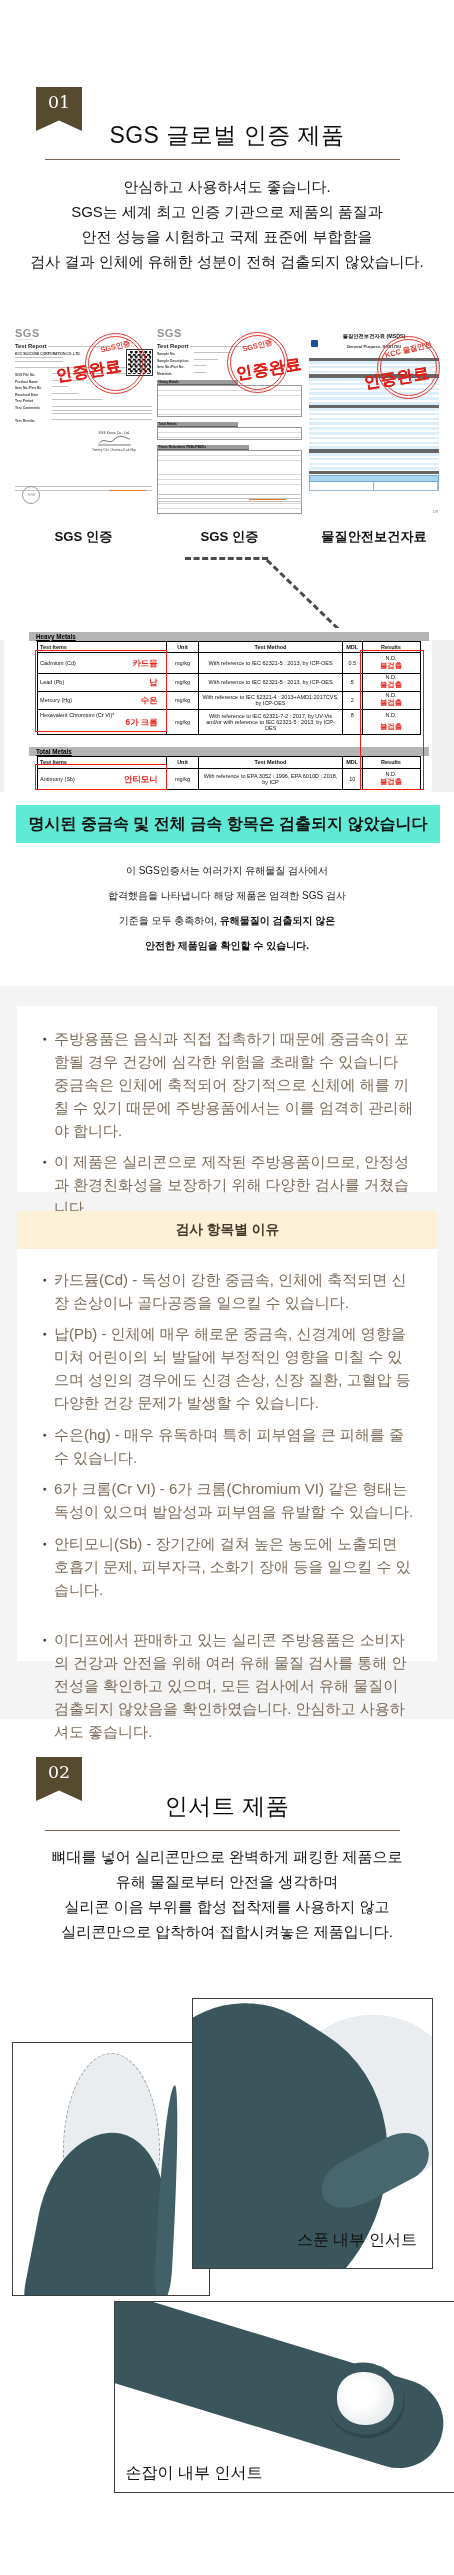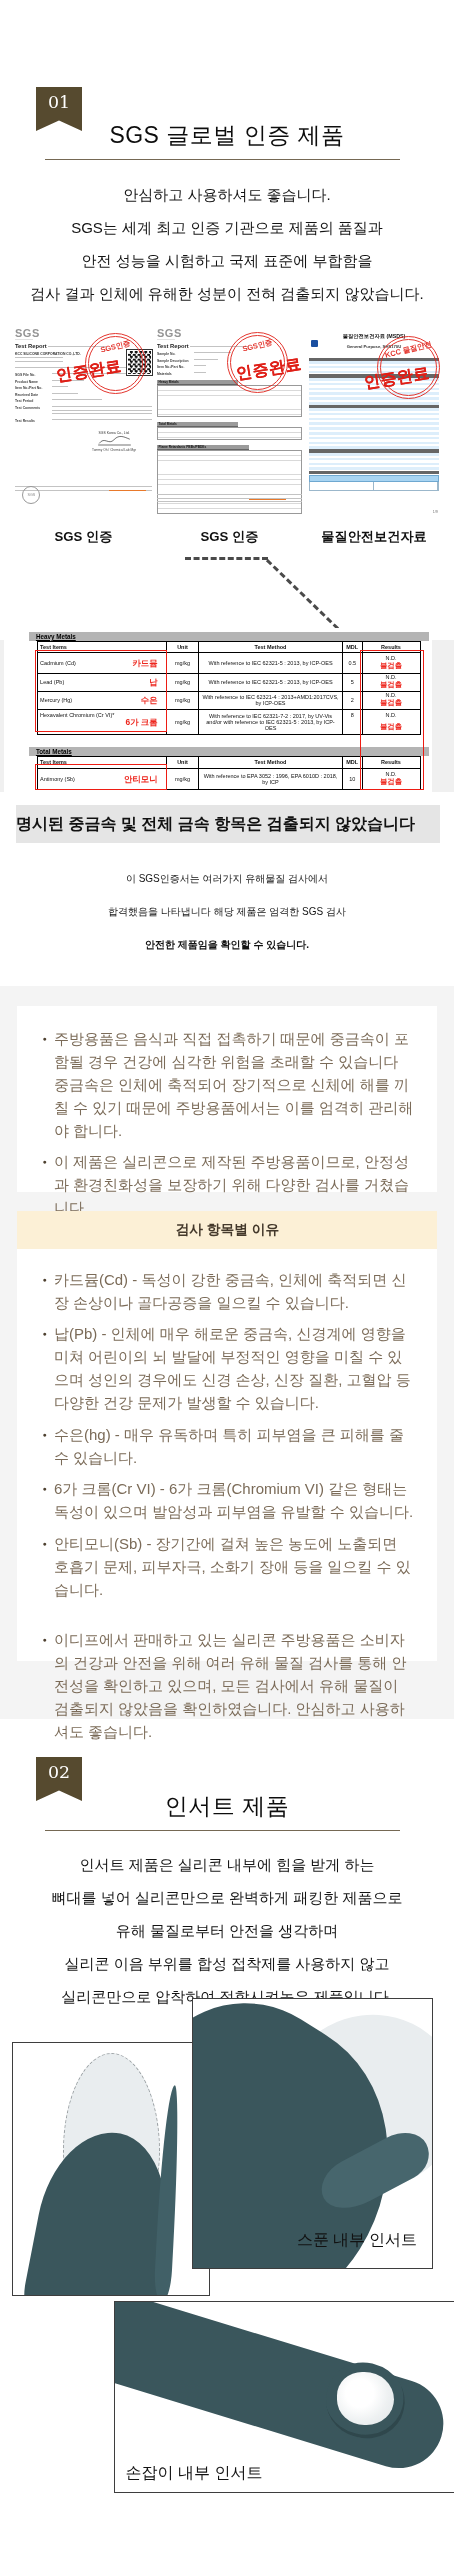--- a/index.html
+++ b/index.html
@@ -7,21 +7,21 @@
         font-family:"Liberation Sans","DejaVu Sans",sans-serif;color:#1a1a1a;}
   .abs{position:absolute;}
   
   .ribbon{width:46px;height:44px;background:#564a2f;
           clip-path:polygon(0 0,100% 0,100% 100%,50% 76%,0 100%);
           color:#fff;text-align:center;font-family:"DejaVu Serif","Liberation Serif",serif;
           font-size:17.4px;line-height:31px;}
   .sec-title{left:0;width:454px;text-align:center;font-size:23px;font-weight:500;color:#0d0d0d;letter-spacing:0.5px;}
   .rule{left:45px;width:355px;height:1.1px;background:#756853;}
   .para{left:0;width:454px;text-align:center;font-size:15px;color:#141414;}
-  .para div{line-height:25px;margin-top:8px;}
+  .para div{line-height:25px;}
   
   .doc{background:#fff;font-size:3.7px;color:#555;}
   .doc .stripe{background:repeating-linear-gradient(to bottom,#c3c3c3 0 1.1px,transparent 1.1px 3.7px);}
   .sgs-logo{font-size:11px;font-weight:bold;color:#949494;letter-spacing:0.5px;line-height:10.6px;}
   .sgs-logo:after{content:"";display:block;width:18px;height:1.1px;background:#e2e2e2;margin-top:0.5px;}
   .doc-title{font-size:5.8px;font-weight:bold;color:#1c1c1c;}
   .fieldrow{display:flex;margin-top:2.6px;}
   .fieldrow .lbl{width:37px;font-size:3.4px;font-weight:bold;color:#444;}
   .fieldrow .val{flex:1;height:3.2px;}
   .stamp{border:1.6px solid #e0241c;border-radius:50%;opacity:.92;}
@@ -48,21 +48,21 @@
   table.metals th,table.metals td{border:0.5px solid #000;font-size:5.5px;padding:0.5px 2.1px;color:#111;}
   table.metals th{font-weight:bold;height:9.5px;}
   td.c-item{text-align:left;position:relative;}
   td.c-center{text-align:center;}
   .anno{position:absolute;right:8.4px;top:50%;transform:translateY(-50%);
         color:#ed261d;font-size:8.4px;font-weight:bold;white-space:nowrap;}
   .nd{text-align:center;font-size:5.5px;}
   .nodetect{text-align:center;color:#ee2b22;font-size:7.4px;font-weight:bold;}
   .redbox{border:1.6px solid #ed1c13;background:transparent;}
   .sidegray{background:#f0f0f0;}
-  .banner{background:#e5e5e5;font-weight:bold;font-size:16px;color:#111;}
+  .banner{background:#5eead4;text-align:center;font-weight:bold;font-size:16px;color:#111;}
   .graywrap{background:#f4f4f4;}
   .card{background:#fff;}
   .card-head{background:#fcf0d6;height:38px;line-height:38px;text-align:center;
              font-size:13.7px;font-weight:bold;color:#44392b;}
   .card-body{padding:21px 22px 5.3px 25px;}
   .bullet{display:flex;margin-bottom:8.4px;}
   .bullet .dot{color:#4e4130;font-size:6.9px;line-height:23px;margin-right:7.4px;}
   .bullet .btxt{font-size:15px;line-height:23px;color:#7b6b58;}
   .imgbox{background:#fff;border:0.5px solid #3e3e3e;overflow:hidden;}
   .imglabel{font-size:16px;color:#121212;font-weight:500;}
@@ -308,20 +308,21 @@
     <div class="abs redbox" style="left:35px;top:22px;width:130px;height:80px;"></div>
     <div class="abs redbox" style="left:360px;top:22px;width:62px;height:138px;"></div>
     <div class="abs redbox" style="left:35px;top:136px;width:130px;height:24px;"></div>
   </div>
 
   <div class="abs banner" style="left:16px;top:805px;width:424px;height:38px;line-height:38px;">명시된 중금속 및 전체 금속 항목은 검출되지 않았습니다</div>
 
   <div class="abs para" style="top:858px;font-size:10px;">
     <div style="line-height:25px;">이 SGS인증서는 여러가지 유해물질 검사에서</div>
     <div style="line-height:25px;">합격했음을 나타냅니다 해당 제품은 엄격한 SGS 검사</div>
+    <div style="line-height:25px;"><span>기준을 모두 충족하여, </span><b>유해물질이 검출되지 않은</b></div>
     <div style="line-height:25px;font-weight:bold;">안전한 제품임을 확인할 수 있습니다.</div>
   </div>
 
   <div class="abs graywrap" style="left:0;top:986px;width:454px;height:733px;">
     <div class="card abs" style="left:17.4px;top:19.5px;width:420px;height:186px;">
       <div class="card-body">
         <div class="bullet">
             <span class="dot">●</span>
             <span class="btxt">주방용품은 음식과 직접 접촉하기 때문에 중금속이 포함될 경우 건강에 심각한 위험을 초래할 수 있습니다  중금속은 인체에 축적되어 장기적으로 신체에 해를 끼칠 수 있기 때문에 주방용품에서는 이를 엄격히 관리해야 합니다.</span>
           </div>
@@ -363,21 +364,20 @@
     </div>
   </div>
 
   <div class="abs ribbon" style="left:36px;top:1757px;">
     <span>02</span>
   </div>
   <div class="abs sec-title" style="top:1791px;">인서트 제품</div>
   <div class="abs rule" style="top:1830px;"></div>
 
   <div class="abs para" style="top:1844px;">
-    <div style="line-height:25px;">인서트 제품은 실리콘 내부에 힘을 받게 하는</div>
     <div style="line-height:25px;">뼈대를 넣어 실리콘만으로 완벽하게 패킹한 제품으로</div>
     <div style="line-height:25px;">유해 물질로부터 안전을 생각하며</div>
     <div style="line-height:25px;">실리콘 이음 부위를 합성 접착제를 사용하지 않고</div>
     <div style="line-height:25px;">실리콘만으로 압착하여 접합시켜놓은 제품입니다.</div>
   </div>
 
   <div class="abs imgbox" style="left:11.6px;top:2042px;width:196px;height:252px;">
     <div class="abs sponge" style="left:50px;top:9.5px;width:95px;height:174px;border:0.5px dashed #9aa0a3;border-radius:50% 50% 46% 46% / 56% 56% 44% 44%;"></div>
     <div class="abs teal" style="left:21px;top:89px;width:135px;height:227px;border-radius:48% 52% 40% 40% / 42% 58% 63px 63px;transform:rotate(11deg);"></div>
     <div class="abs" style="left:146px;top:42px;width:17px;height:217px;background:#416067;border-radius:60% 40% 50% 50%/158px 158px 32px 32px;transform:rotate(3deg);"></div>

